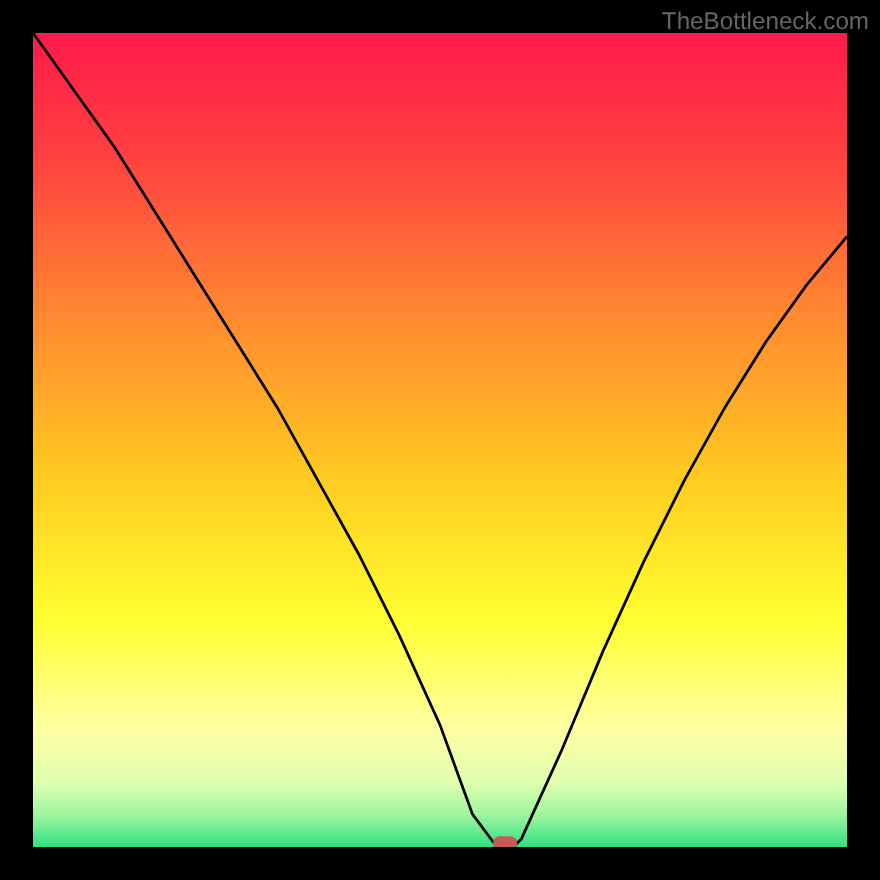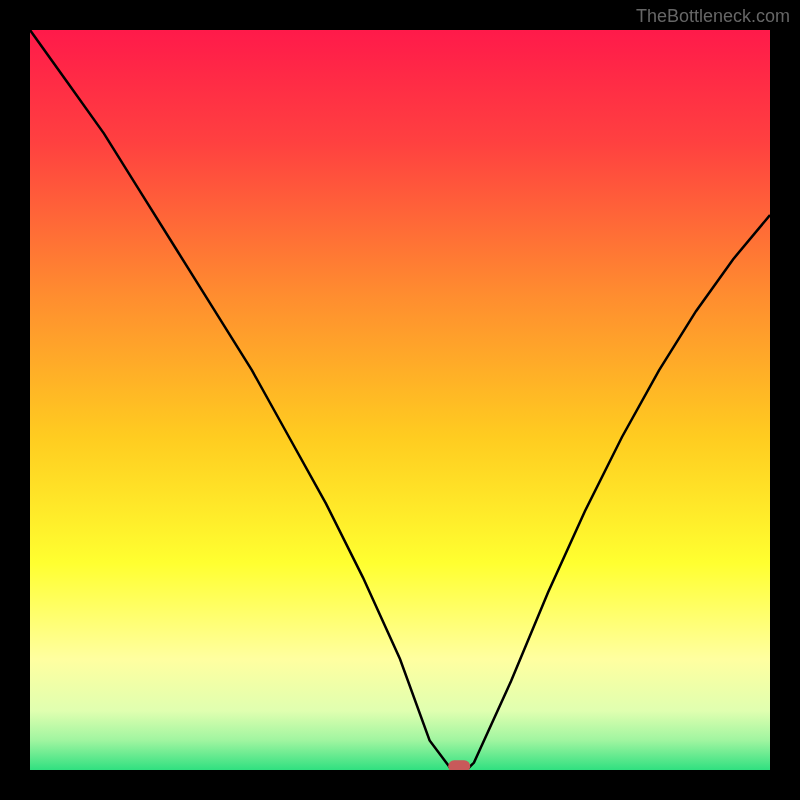--- a/index.html
+++ b/index.html
@@ -9,21 +9,21 @@
     height: 800px;
     background: #000;
     position: relative;
     font-family: Arial, sans-serif;
   }
   .watermark {
     position: absolute;
     top: 6px;
     right: 10px;
     color: #666;
-    font-size: 18px;
+    font-size: 22px;
     font-weight: 500;
     z-index: 10;
   }
   .chart-container {
     position: absolute;
     left: 30px;
     top: 30px;
     width: 740px;
     height: 740px;
     overflow: hidden;

